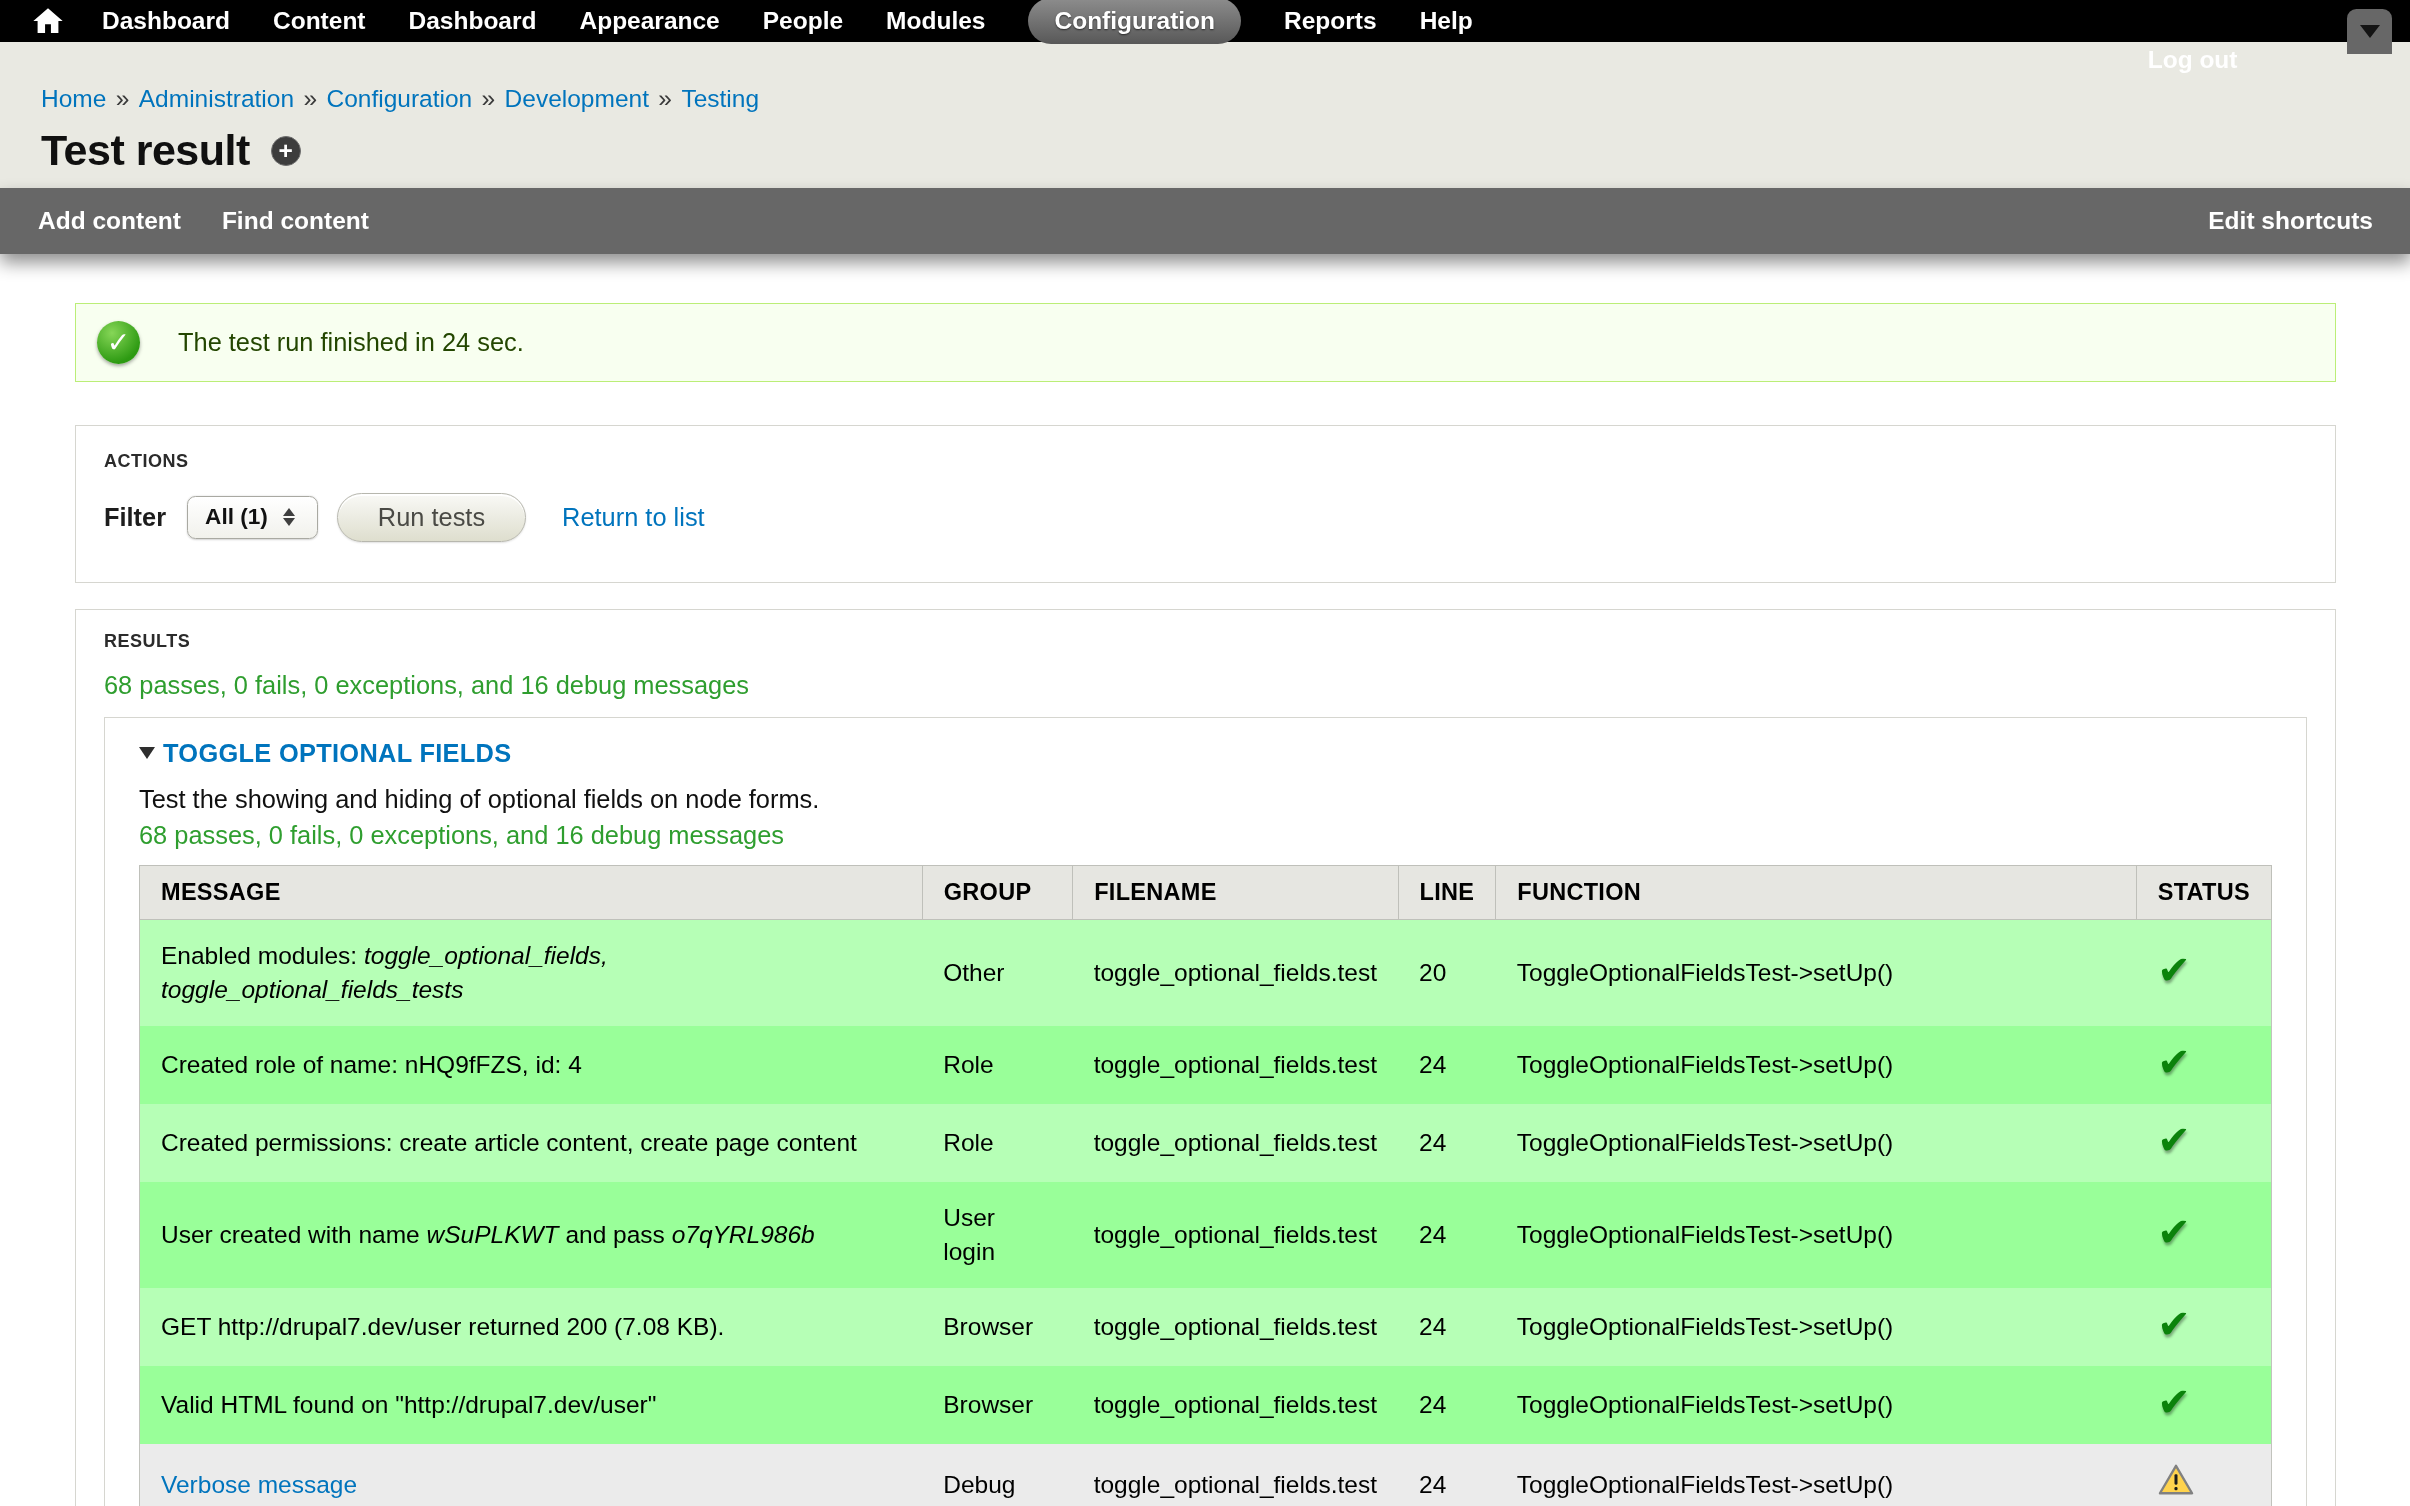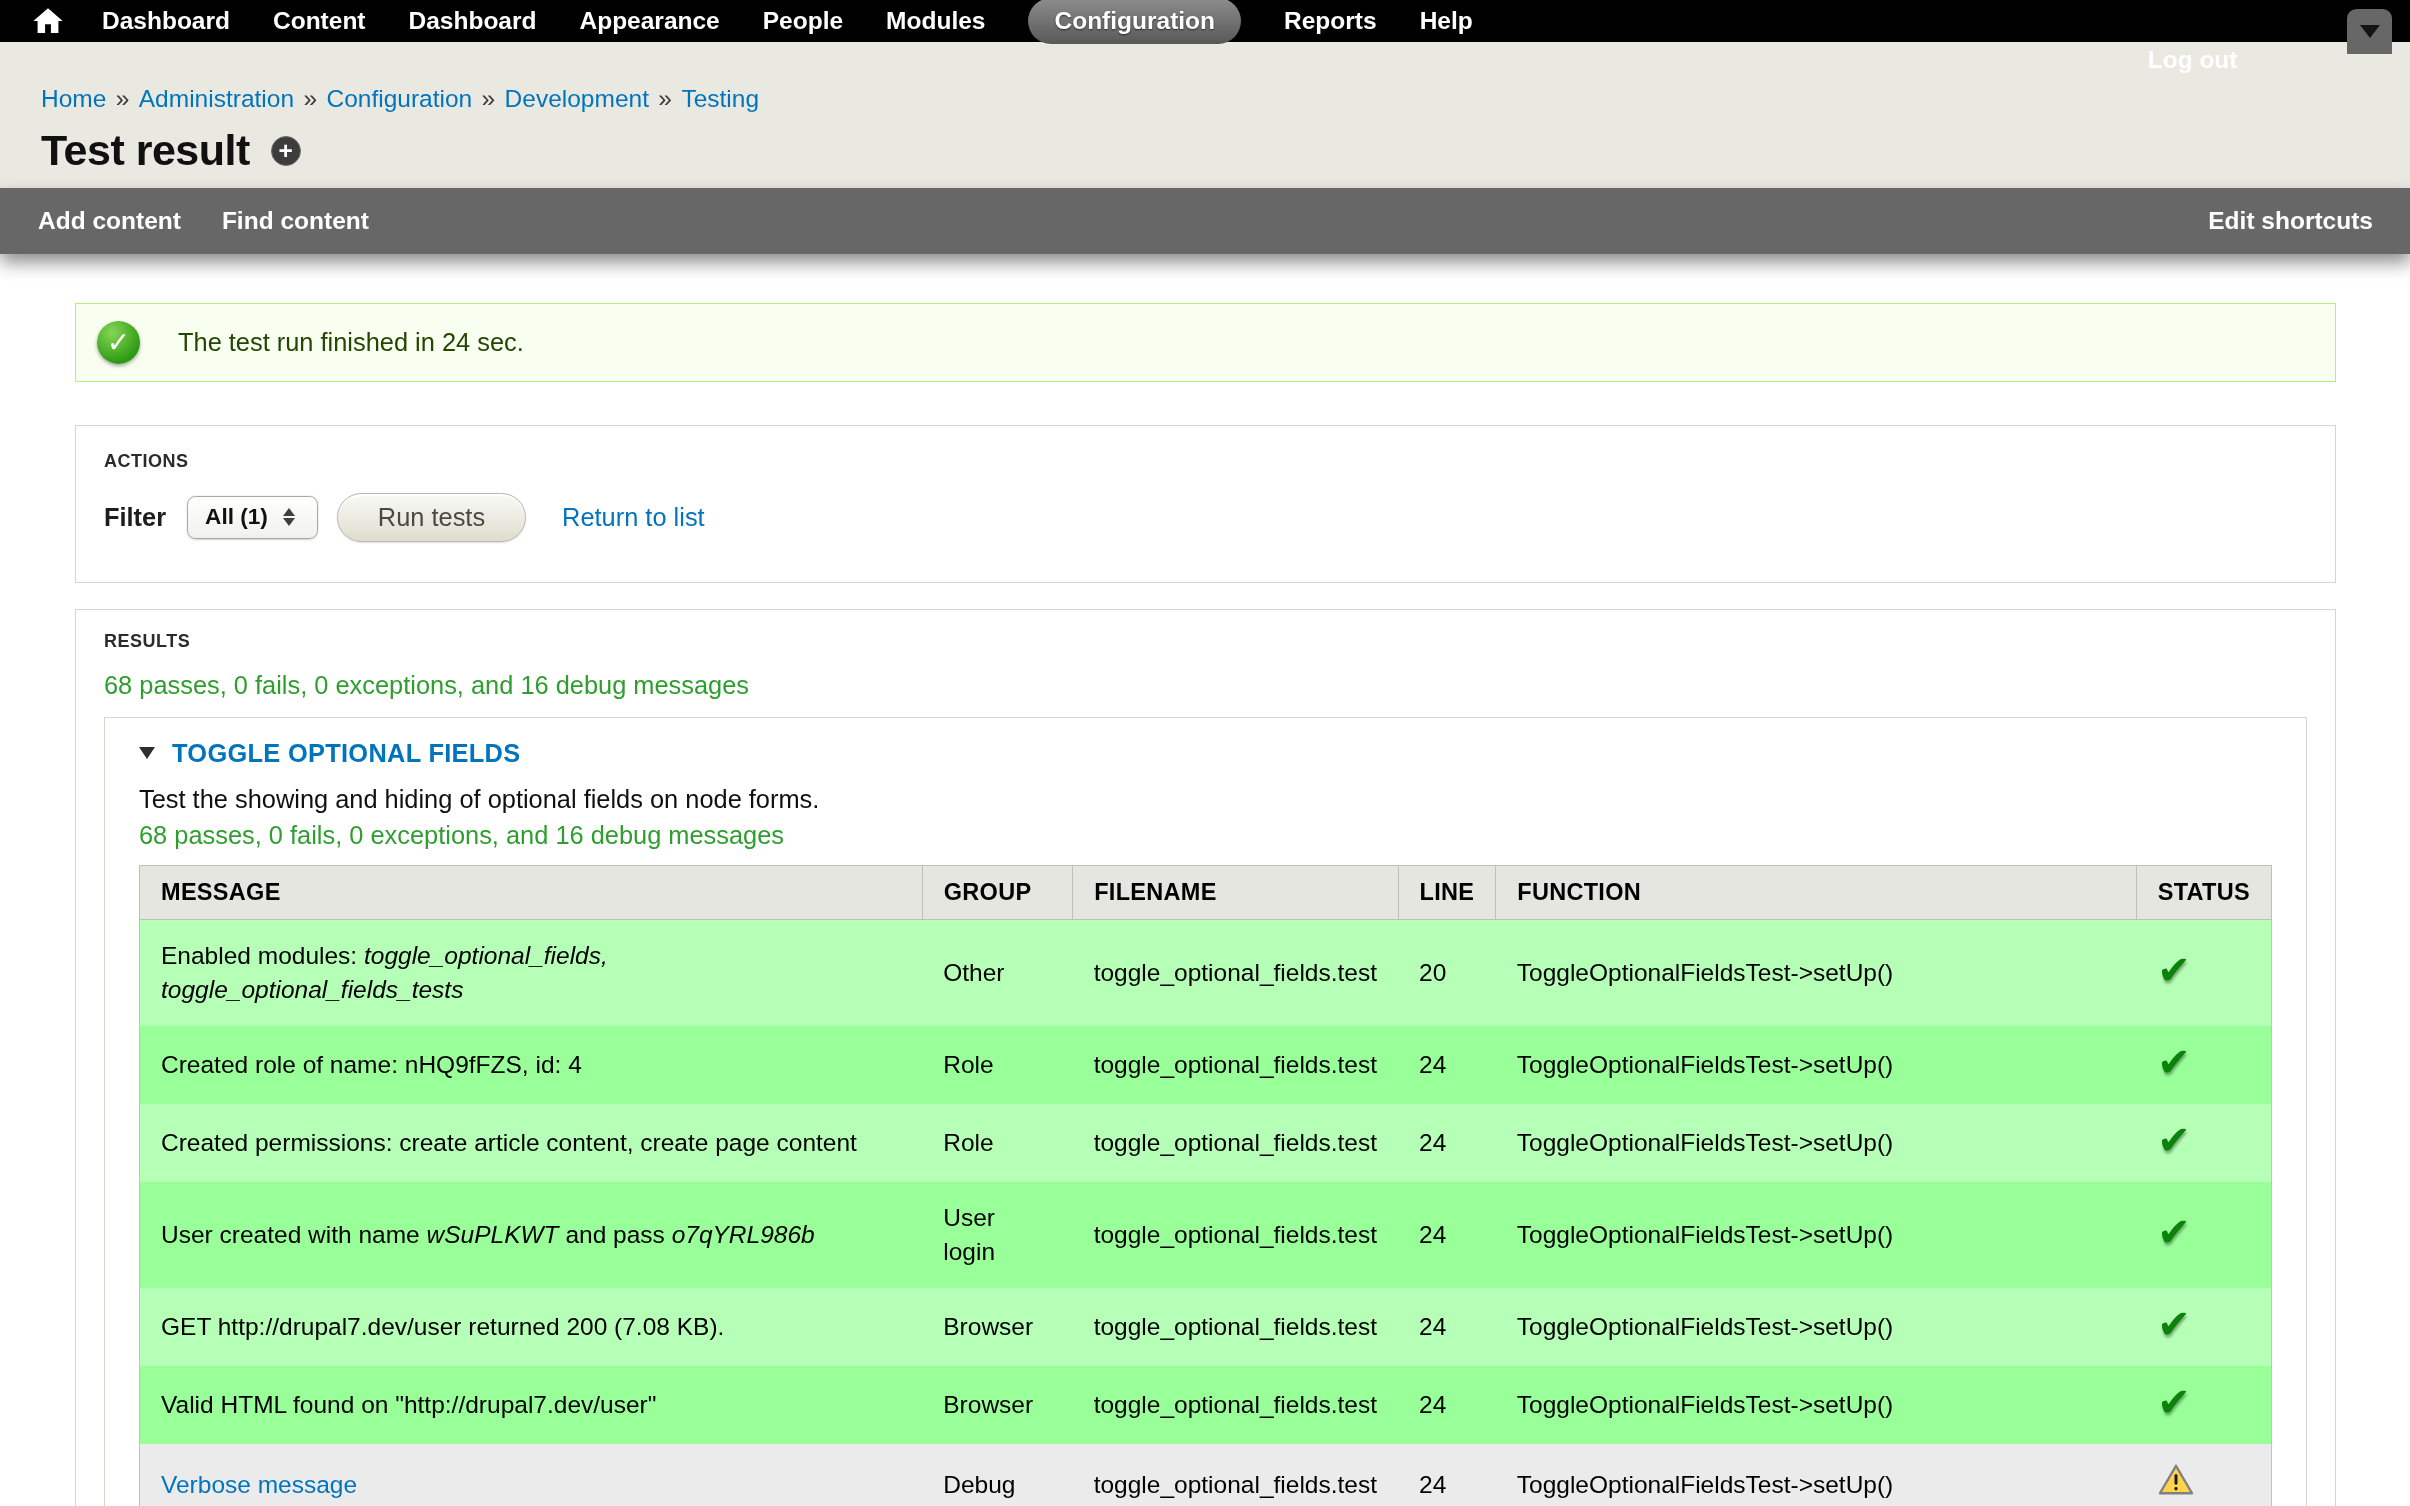--- a/index.html
+++ b/index.html
@@ -93,21 +93,21 @@
     background:linear-gradient(#f9f9f6,#dedece);
     box-shadow:inset 0 1.9px 0 #fff, 0 0.9px 1.9px rgba(0,0,0,.12);
     font-size:25.4px; color:#4a4a45; display:flex; align-items:center; cursor:pointer;
   }
   .return-link { margin-left:36px; font-size:25.4px; color:#0074bd; text-decoration:none; cursor:pointer; }
 
   .panel.results { margin-top:26px; padding:21px 28px 56px; }
   .results-summary { margin-top:19px; color:#2f9e2f; font-size:25.4px; }
 
   .group-box { margin-top:17px; border:1.9px solid #d6d6d0; padding:21px 34px 38px; }
-  .group-title-row { display:flex; align-items:center; gap:17px; cursor:pointer; }
+  .group-title-row { display:flex; align-items:center; gap:8px; cursor:pointer; }
   .collapse-arrow { width:0;height:0;border-left:8.5px solid transparent;border-right:8.5px solid transparent;border-top:12.2px solid #2e2e2e; }
   .group-title { color:#0074bd; font-weight:bold; font-size:25.4px; letter-spacing:0.3px; }
   .group-desc { margin-top:17px; font-size:25.4px; color:#101010; }
   .group-summary { margin-top:7.5px; color:#2f9e2f; font-size:25.4px; }
 
   table.results-table { margin-top:15px; width:100%; border-collapse:collapse; font-size:24.5px; color:#000; border:1.9px solid #c2c3bd; }
   table.results-table thead th {
     background:#e6e6e1; border:1.9px solid #bfc0ba; font-weight:bold; text-align:left;
     padding:13px 21px; font-size:23.5px; letter-spacing:0.3px; white-space:nowrap;margin-top:8px;
   }

